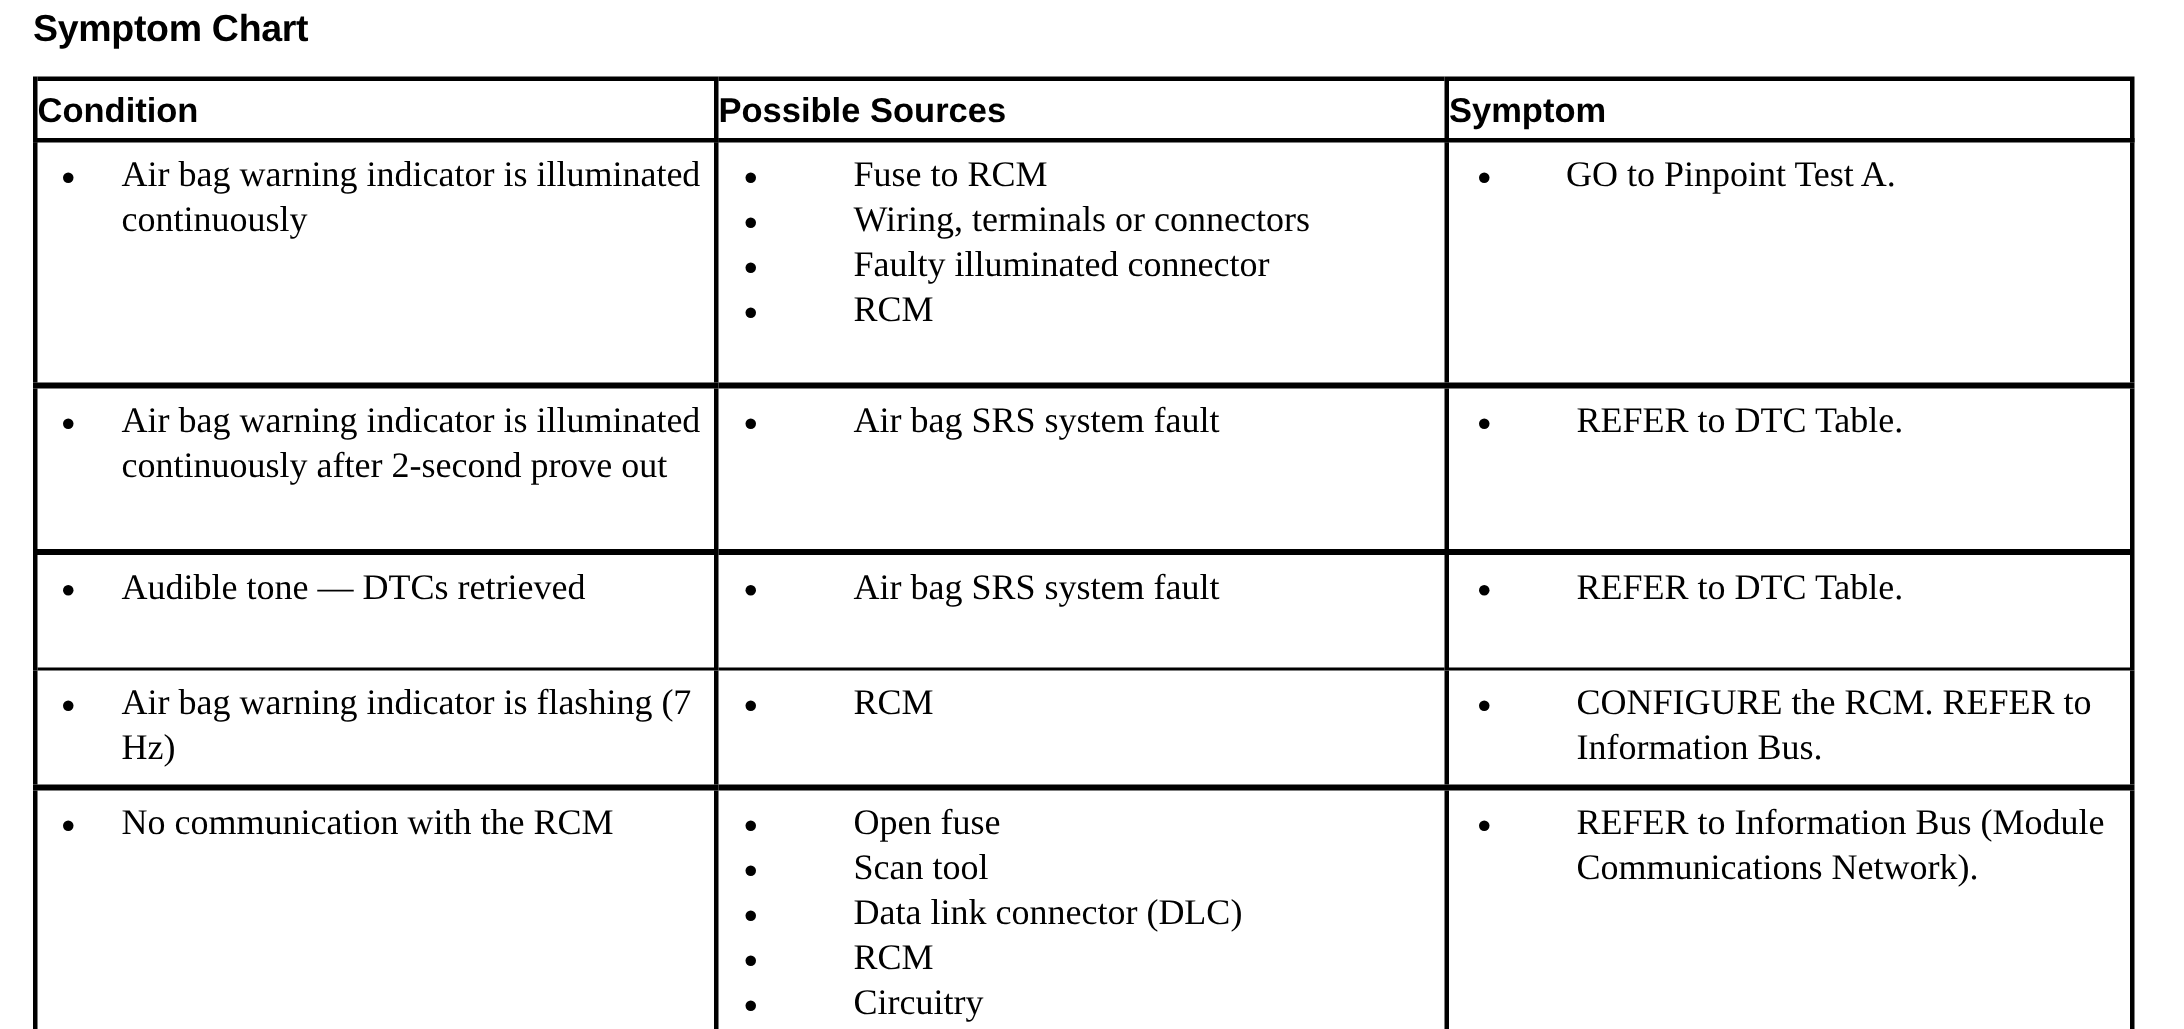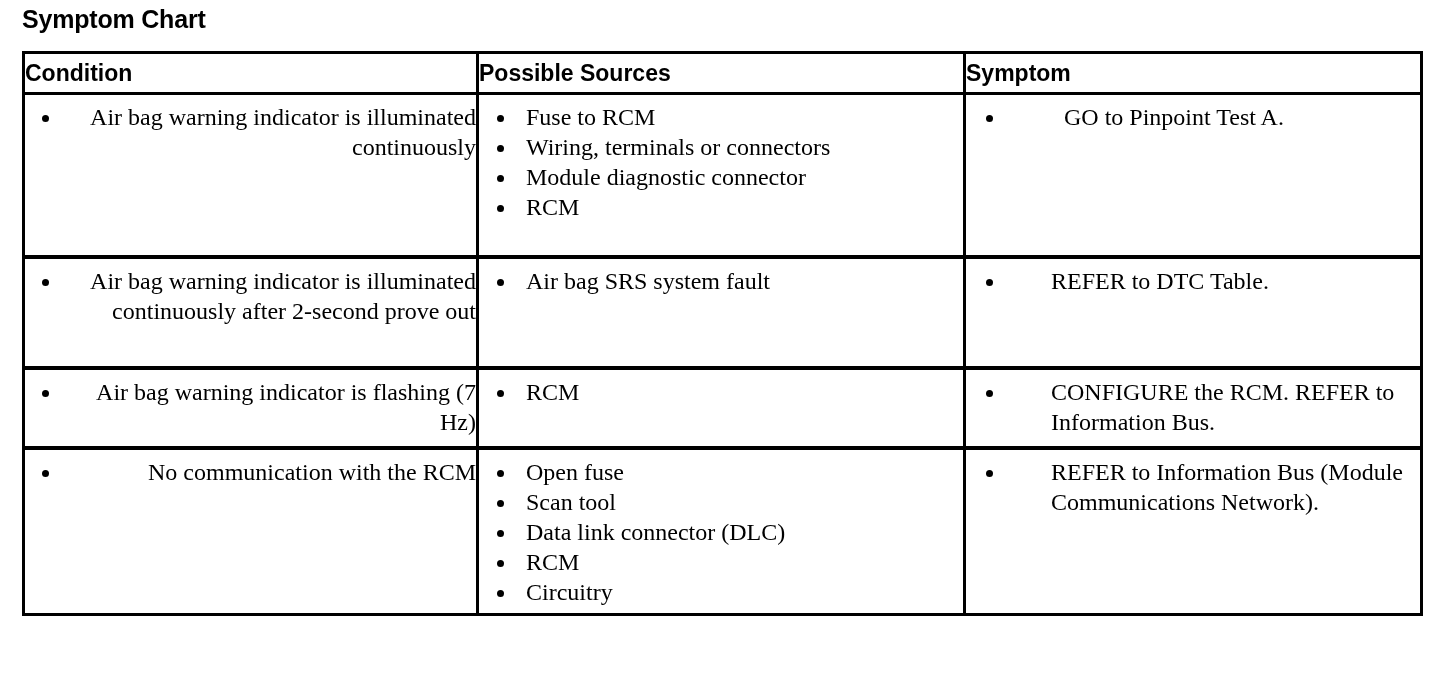--- a/index.html
+++ b/index.html
@@ -94,33 +94,33 @@
     position: absolute;
     left: 18px;
     top: 13px;
     width: 7px;
     height: 7px;
     background: #000;
     border-radius: 50%;
   }
 
   
-  td.cell-condition ul.bullets > li { padding-left: 56px; text-align: right; }
+  td.cell-condition ul.bullets > li { padding-left: 56px; }
   td.cell-condition ul.bullets > li::before { left: 17px; }
 
   
-  td.cell-sources ul.bullets > li { padding-left: 47px; }
+  td.cell-sources ul.bullets > li { padding-left: 90px; }
   td.cell-sources ul.bullets > li::before { left: 18px; }
 
   
   td.cell-action ul.bullets > li { padding-left: 85px; }
   td.cell-action ul.bullets > li::before { left: 20px; }
 
   
-  td.cell-action ul.bullets > li.extra-indent { padding-left: 98px; }
+  td.cell-action ul.bullets > li.extra-indent { padding-left: 78px; }
 
   .cell-inner {
     padding-top: 7px;
     padding-bottom: 6px;
   }
 
   
   .r1 .cell-inner { min-height: 147px; }
   .r2 .cell-inner { min-height: 94px; }
   .r3 .cell-inner { min-height: 62px; }
@@ -155,21 +155,21 @@
             <ul class="bullets">
               <li>Air bag warning indicator is illuminated continuously</li>
             </ul>
           </div>
         </td>
         <td class="cell-sources">
           <div class="cell-inner">
             <ul class="bullets">
               <li>Fuse to RCM</li>
               <li>Wiring, terminals or connectors</li>
-              <li>Module diagnostic connector</li>
+              <li>Faulty illuminated connector</li>
               <li>RCM</li>
             </ul>
           </div>
         </td>
         <td class="cell-action">
           <div class="cell-inner">
             <ul class="bullets">
               <li class="extra-indent">GO to Pinpoint Test A.</li>
             </ul>
           </div>
@@ -193,20 +193,43 @@
         </td>
         <td class="cell-action">
           <div class="cell-inner">
             <ul class="bullets">
               <li>REFER to DTC Table.</li>
             </ul>
           </div>
         </td>
       </tr>
 
+      <tr class="r3 sep-thin">
+        <td class="cell-condition">
+          <div class="cell-inner">
+            <ul class="bullets">
+              <li>Audible tone — DTCs retrieved</li>
+            </ul>
+          </div>
+        </td>
+        <td class="cell-sources">
+          <div class="cell-inner">
+            <ul class="bullets">
+              <li>Air bag SRS system fault</li>
+            </ul>
+          </div>
+        </td>
+        <td class="cell-action">
+          <div class="cell-inner">
+            <ul class="bullets">
+              <li>REFER to DTC Table.</li>
+            </ul>
+          </div>
+        </td>
+      </tr>
 
       <tr class="r4 sep-thick">
         <td class="cell-condition">
           <div class="cell-inner">
             <ul class="bullets">
               <li>Air bag warning indicator is flashing (7 Hz)</li>
             </ul>
           </div>
         </td>
         <td class="cell-sources">

